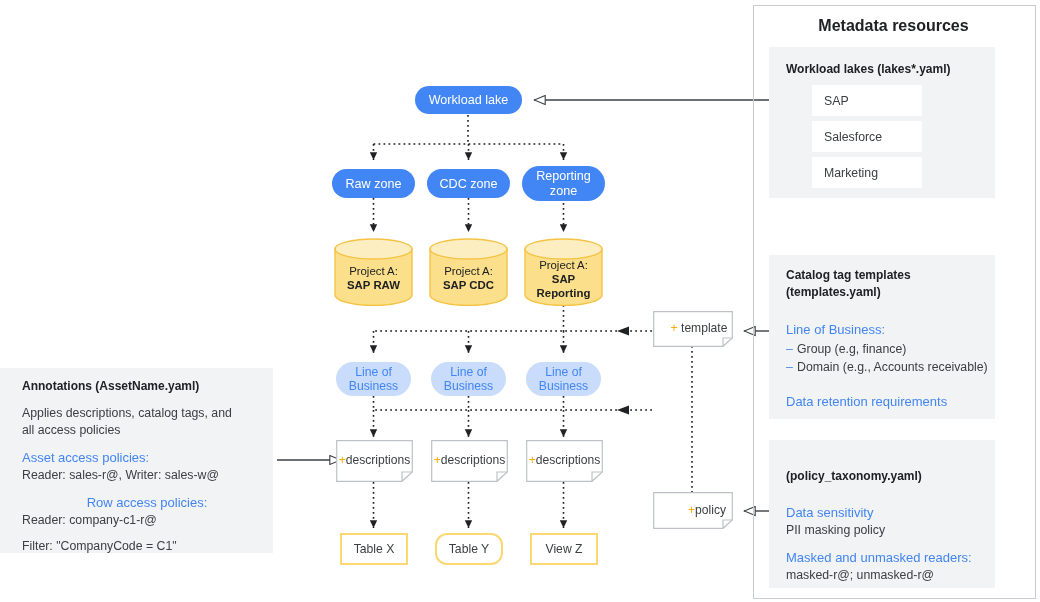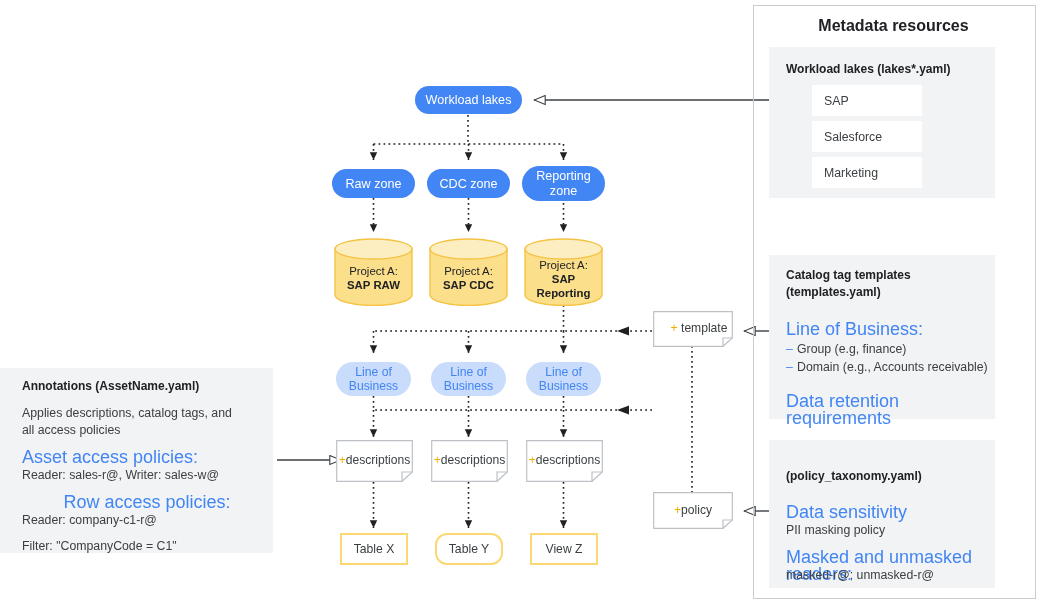--- a/index.html
+++ b/index.html
@@ -5,21 +5,21 @@
   html,body{margin:0;padding:0;background:#ffffff;}
   body{width:1040px;height:602px;position:relative;overflow:hidden;
        font-family:"Liberation Sans","DejaVu Sans",sans-serif;
        -webkit-font-smoothing:antialiased;}
   #stage{position:absolute;left:0;top:0;width:1040px;height:602px;}
 
   
   .t{position:absolute;}
   .hdr{font-weight:bold;color:#202124;font-size:12px;line-height:17px;}
   .body{color:#3c4043;font-size:12.3px;line-height:17px;}
-  .blue{color:#4285f4;font-size:18px;line-height:17px;}
+  .blue{color:#4285f4;font-size:13px;line-height:17px;}
 
   
   .panel-outline{position:absolute;border:1px solid #c9ccd1;background:transparent;}
   .graybox{position:absolute;background:#f1f3f4;}
   .whitechip{position:absolute;background:#ffffff;display:flex;align-items:center;
              padding-left:12px;box-sizing:border-box;color:#3c4043;font-size:12.3px;}
 
   
   .pill{position:absolute;background:#4285f4;border-radius:999px;color:#ffffff;
         display:flex;align-items:center;justify-content:center;text-align:center;
@@ -135,21 +135,21 @@
   <div class="graybox" style="left:0px;top:368px;width:273px;height:185px;"></div>
   <div class="t hdr" style="left:22px;top:378px;width:250px;">Annotations (AssetName.yaml)</div>
   <div class="t body" style="left:22px;top:405px;width:250px;">Applies descriptions, catalog tags, and</div>
   <div class="t body" style="left:22px;top:422px;width:250px;">all access policies</div>
   <div class="t blue" style="left:22px;top:449px;width:250px;">Asset access policies:</div>
   <div class="t body" style="left:22px;top:467px;width:255px;">Reader: sales-r@, Writer: sales-w@</div>
   <div class="t blue" style="left:22px;top:494px;width:250px;text-align:center;">Row access policies:</div>
   <div class="t body" style="left:22px;top:512px;width:250px;">Reader: company-c1-r@</div>
   <div class="t body" style="left:22px;top:538px;width:250px;">Filter: "CompanyCode = C1"</div>
 
-  <div class="pill" style="left:415px;top:86px;width:107px;height:28px;">Workload lakes</div>
+  <div class="pill" style="left:415px;top:86px;width:107px;height:28px;">Workload lake</div>
 
   <div class="pill" style="left:332px;top:169px;width:83px;height:29px;">Raw zone</div>
   <div class="pill" style="left:427px;top:169px;width:83px;height:29px;">CDC zone</div>
   <div class="pill" style="left:522px;top:166px;width:83px;height:35px;line-height:15px;">Reporting<br>zone</div>
 
   <div class="cyl" style="left:334px;top:238px;width:79px;height:68px;">
     <svg width="79" height="68" style="position:absolute;left:0;top:0;">
       <path d="M1,11 L1,57 A38.5,10.5 0 0 0 78,57 L78,11 Z" fill="#fcdf8a" stroke="#f5c344" stroke-width="1.4"></path>
       <ellipse cx="39.5" cy="11" rx="38.5" ry="10" fill="#fdeec2" stroke="#f5c344" stroke-width="1.4"></ellipse>
     </svg>
@@ -216,21 +216,21 @@
   <div class="tablebox" style="left:530px;top:533px;width:68px;height:32px;">View Z</div>
 
   <div class="note" style="left:653px;top:311px;width:92px;height:36px;">
     <svg width="80" height="36" style="position:absolute;left:0;top:0;">
       <path d="M0.7,0.7 L79.3,0.7 L79.3,27 L70,35.3 L0.7,35.3 Z" fill="#ffffff" stroke="#bdc1c6" stroke-width="1.2"></path>
       <path d="M79.3,27 L70,27 L70,35.3" fill="none" stroke="#bdc1c6" stroke-width="1.2"></path>
     </svg>
     <div class="txt" style="top:10px;"><span style="color:#f9ab00">+</span> template</div>
   </div>
 
-  <div class="note" style="left:653px;top:492px;width:80px;height:37px;">
+  <div class="note" style="left:653px;top:492px;width:80px;height:37px;padding-left:28px;">
     <svg width="80" height="37" style="position:absolute;left:0;top:0;">
       <path d="M0.7,0.7 L79.3,0.7 L79.3,28 L70,36.3 L0.7,36.3 Z" fill="#ffffff" stroke="#bdc1c6" stroke-width="1.2"></path>
       <path d="M79.3,28 L70,28 L70,36.3" fill="none" stroke="#bdc1c6" stroke-width="1.2"></path>
     </svg>
     <div class="txt" style="top:11px;"><span style="color:#f9ab00">+</span>policy</div>
   </div>
 
 </div>
 
 </body></html>

